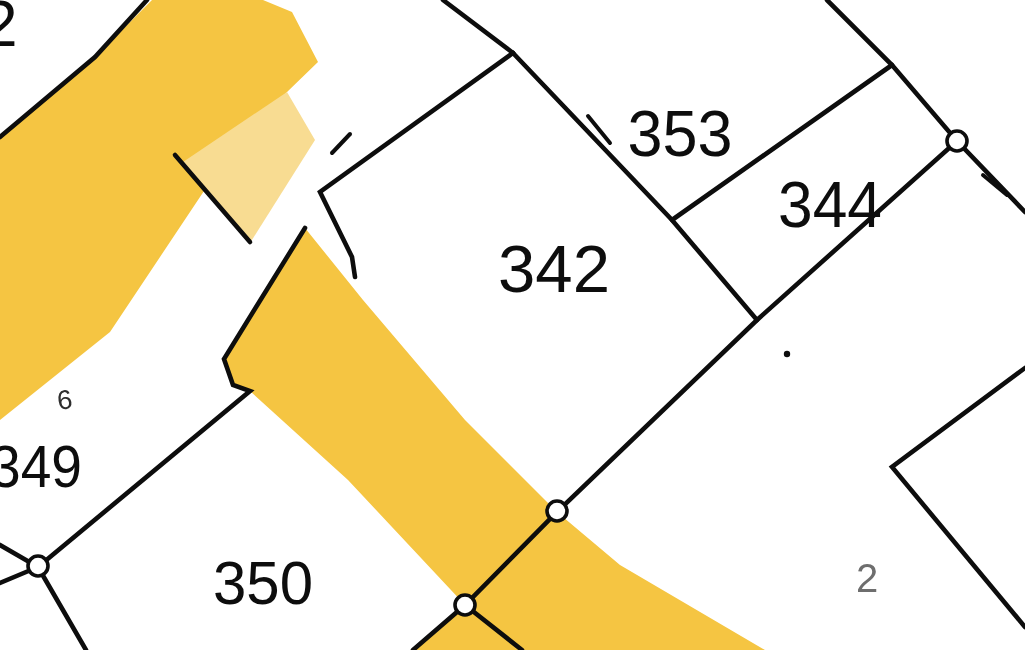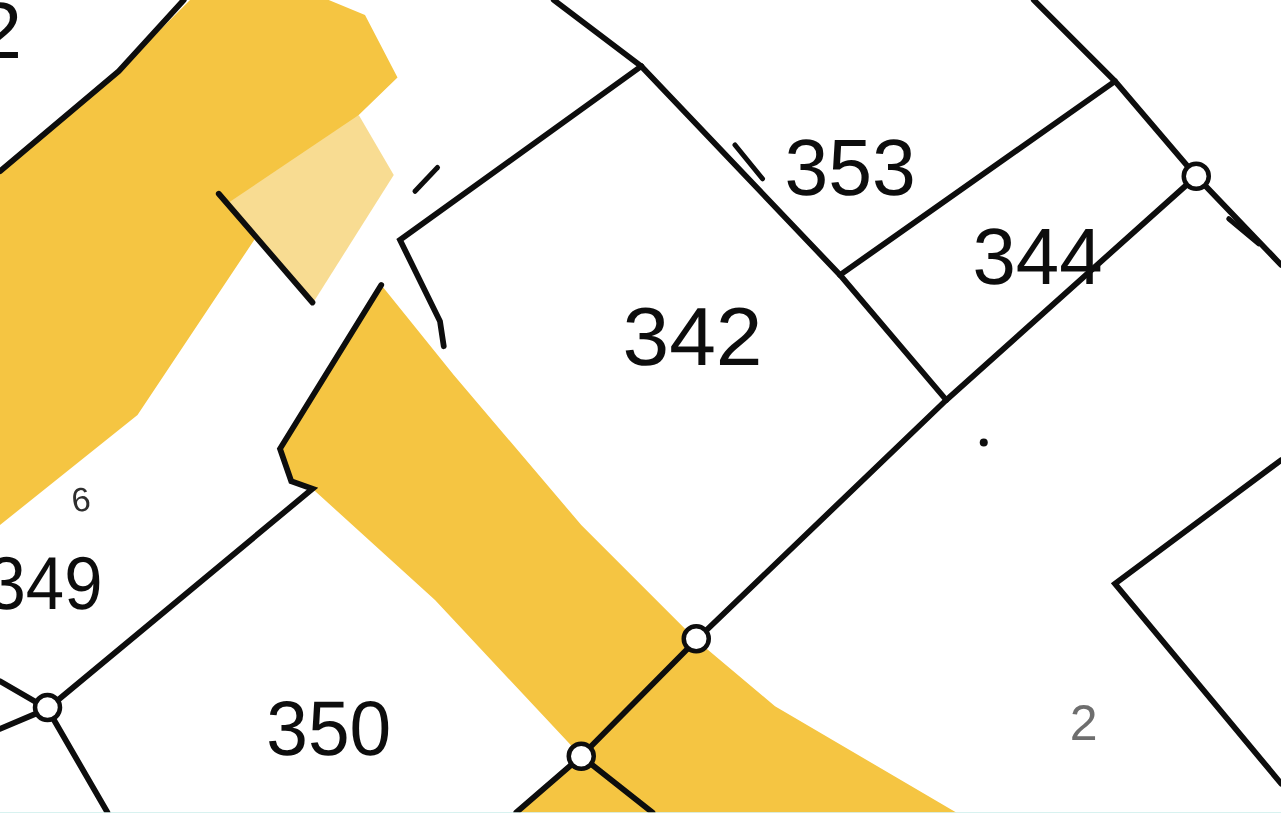--- a/index.html
+++ b/index.html
@@ -8,21 +8,21 @@
     width: 1025px;
     height: 650px;
     overflow: hidden;
     background: #ffffff;
     font-family: "Liberation Sans", sans-serif;
   }
   #map-viewport {
     position: relative;
     width: 1025px;
     height: 650px;
-    background: #14b8a6;
+    background: #a16207;
     cursor: grab;
   }
   svg { display: block; }
   text {
     font-family: "Liberation Sans", sans-serif;
     user-select: none;
   }
 </style>
 </head>
 <body>

